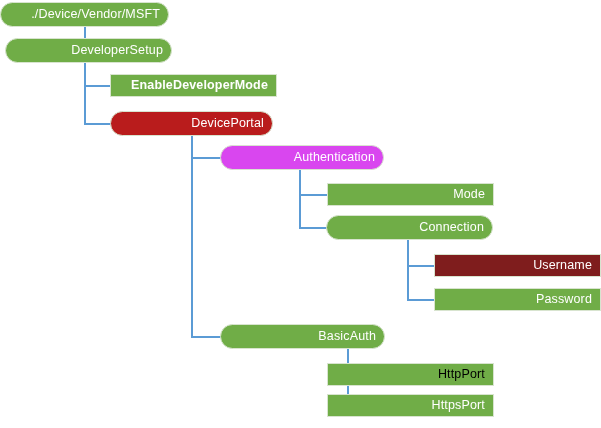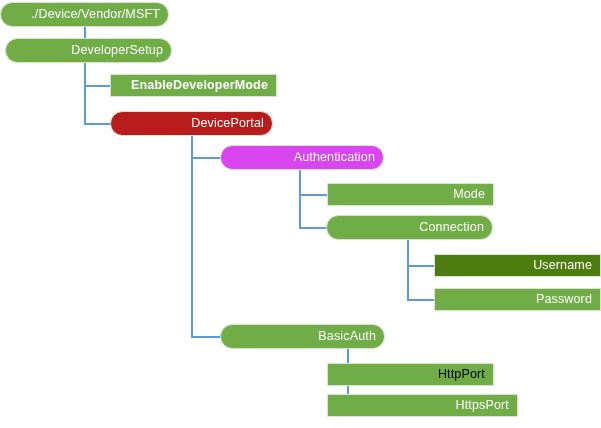--- a/index.html
+++ b/index.html
@@ -95,29 +95,29 @@
       </div>
       <div class="node rounded" style="left: 220px; top: 145px; width: 164px; height: 25px; background: #d946ef; border-color: rgb(216, 228, 207); color: rgb(255, 255, 255);">
         <span class="label">Authentication</span>
       </div>
       <div class="node square" style="left: 327px; top: 183px; width: 167px; height: 23px; background: rgb(112, 173, 71); border-color: rgb(216, 228, 207); color: rgb(255, 255, 255);">
         <span class="label">Mode</span>
       </div>
       <div class="node rounded" style="left: 326px; top: 215px; width: 167px; height: 25px; background: rgb(112, 173, 71); border-color: rgb(216, 228, 207); color: rgb(255, 255, 255);">
         <span class="label">Connection</span>
       </div>
-      <div class="node square" style="left: 434px; top: 254px; width: 167px; height: 23px; background: #4d7c0f; border-color: rgb(216, 228, 207); color: rgb(255, 255, 255);">
+      <div class="node square" style="left: 434px; top: 254px; width: 167px; height: 23px; background: #7f1d1d; border-color: rgb(216, 228, 207); color: rgb(255, 255, 255);">
         <span class="label">Username</span>
       </div>
       <div class="node square" style="left: 434px; top: 288px; width: 167px; height: 23px; background: rgb(112, 173, 71); border-color: rgb(216, 228, 207); color: rgb(255, 255, 255); padding-left: 12px;">
         <span class="label">Password</span>
       </div>
       <div class="node rounded" style="left: 220px; top: 324px; width: 165px; height: 25px; background: rgb(112, 173, 71); border-color: rgb(216, 228, 207); color: rgb(255, 255, 255);">
         <span class="label">BasicAuth</span>
       </div>
       <div class="node square" style="left: 327px; top: 363px; width: 167px; height: 23px; background: rgb(112, 173, 71); border-color: rgb(216, 228, 207); color: #000000;">
         <span class="label">HttpPort</span>
       </div>
-      <div class="node square" style="left: 327px; top: 394px; width: 191px; height: 23px; background: rgb(112, 173, 71); border-color: rgb(216, 228, 207); color: rgb(255, 255, 255);">
+      <div class="node square" style="left: 327px; top: 394px; width: 167px; height: 23px; background: rgb(112, 173, 71); border-color: rgb(216, 228, 207); color: rgb(255, 255, 255);">
         <span class="label">HttpsPort</span>
       </div>
     </div>
 </div>
 
 </body></html>

